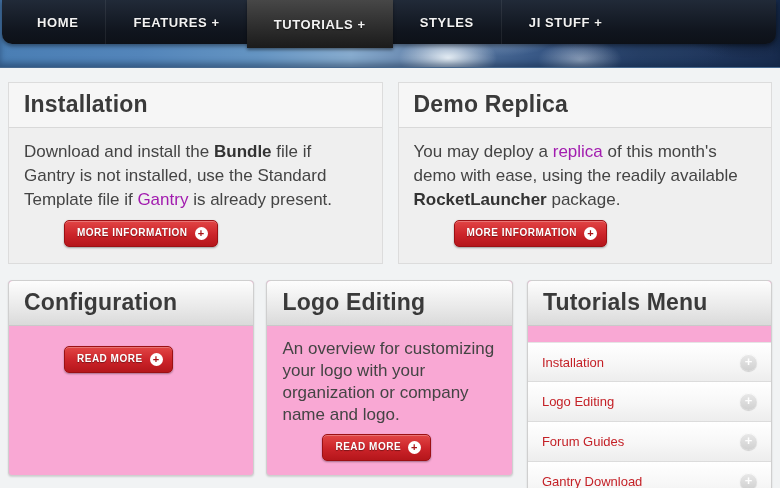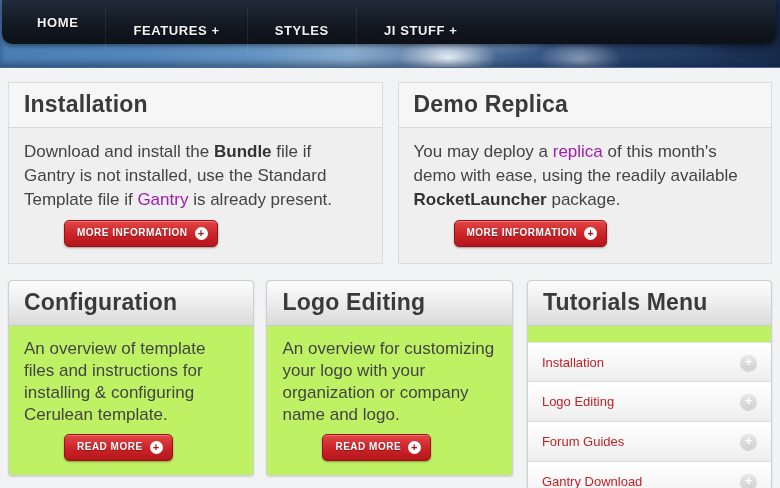--- a/index.html
+++ b/index.html
@@ -34,21 +34,21 @@
   }
   .nav-item {
     position:relative;
     display:flex; align-items:center;
     padding:0 27px;
     height:44px;
     font-size:13px; font-weight:bold; letter-spacing:.6px;
     color:#f2f2f2; text-shadow:0 1px 1px rgba(0,0,0,.7);
     cursor:pointer; white-space:nowrap;
   }
-  .nav-item + .nav-item { border-left:1px solid rgba(255,255,255,.07);margin-top:8px; }
+  .nav-item + .nav-item { border-left:1px solid rgba(255,255,255,.07); }
   .nav-item.active {
     height:48px;
     background:linear-gradient(#474747,#2e2e2e 55%,#1b1b1b);
     border-left:none;
     box-shadow:0 2px 3px rgba(0,0,0,.4);
   }
   .nav-item.active + .nav-item { border-left:none; }
 
   
   .main { padding:14px 8px 0; }
@@ -62,21 +62,21 @@
   
   .panel-gray { flex:1; background:#efefef; border:1px solid #dcdcdc; }
   .panel-gray .hd {
     background:#f6f6f6; border-bottom:1px solid #d9d9d9;
     padding:8px 15px 9px;
   }
   .panel-gray .bd { padding:12px 15px 16px; }
 
   
   .panel-white {
-    background:#bef264; border:1px solid #cfcfcf; border-radius:4px;
+    background:#f9a8d4; border:1px solid #cfcfcf; border-radius:4px;
     box-shadow:0 1px 2px rgba(0,0,0,.14);
   }
   .panel-white .hd {
     background:linear-gradient(#fdfdfd,#e9e9e9 60%,#dadada);
     border-bottom:1px solid #c9c9c9; border-radius:4px 4px 0 0;
     padding:8px 15px 9px;
   }
   .panel-white .bd { padding:12px 15px 14px; }
 
   .panel-title { font-size:23px; font-weight:bold; color:#3a3a3a; letter-spacing:.2px; }
@@ -125,20 +125,21 @@
     font-size:23px; font-weight:bold; color:#c42127; letter-spacing:.2px;
   }
 </style>
 </head>
 <body>
 
 <div class="hero">
   <div class="navbar">
     <div class="nav-item">HOME</div>
     <div class="nav-item">FEATURES +</div>
+    <div class="nav-item active">TUTORIALS +</div>
     <div class="nav-item">STYLES</div>
     <div class="nav-item">JI STUFF +</div>
   </div>
 </div>
 
 <div class="main">
 
   <div class="row-top">
 
     <div class="panel-gray">
@@ -172,21 +173,20 @@
   <div class="row-bottom">
 
     <div class="col-left">
       <div class="cards">
 
         <div class="panel-white">
           <div class="hd">
             <span class="panel-title">Configuration</span>
           </div>
           <div class="bd">
-            <p class="txt">An overview of template files and instructions for installing &amp; configuring Cerulean template.</p>
             <a class="btn">
                 <span>READ MORE</span>
                 <span class="plus">+</span>
               </a>
           </div>
         </div>
 
         <div class="panel-white">
           <div class="hd">
             <span class="panel-title">Logo Editing</span>

